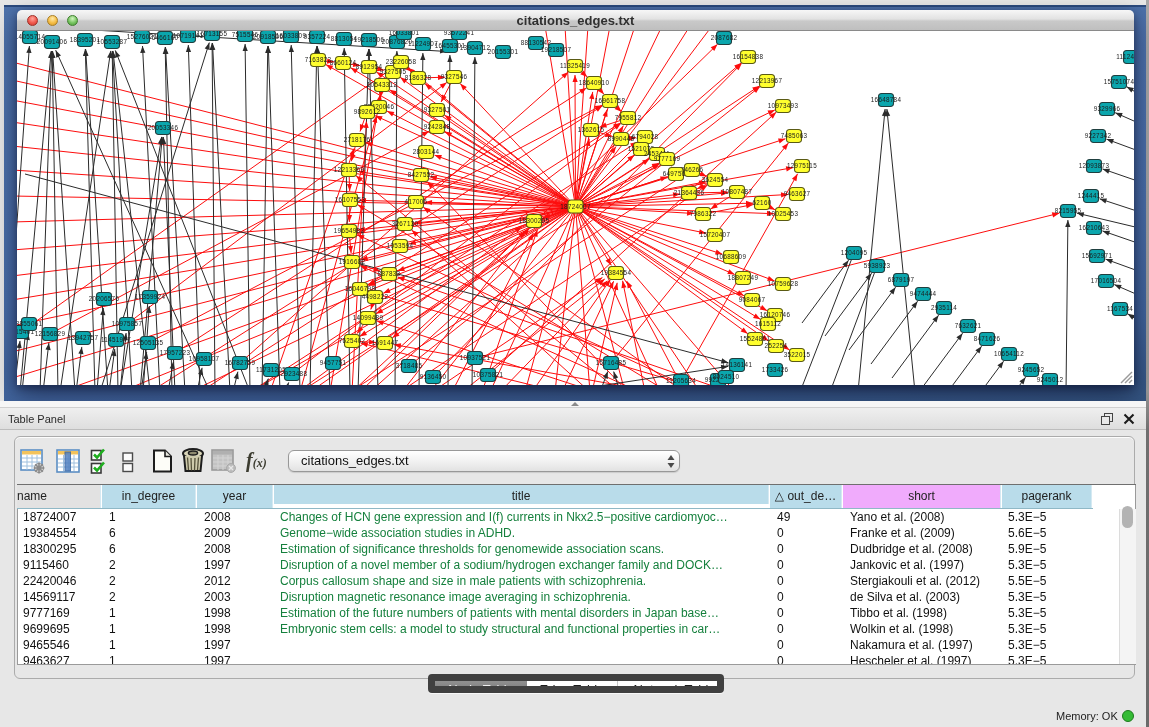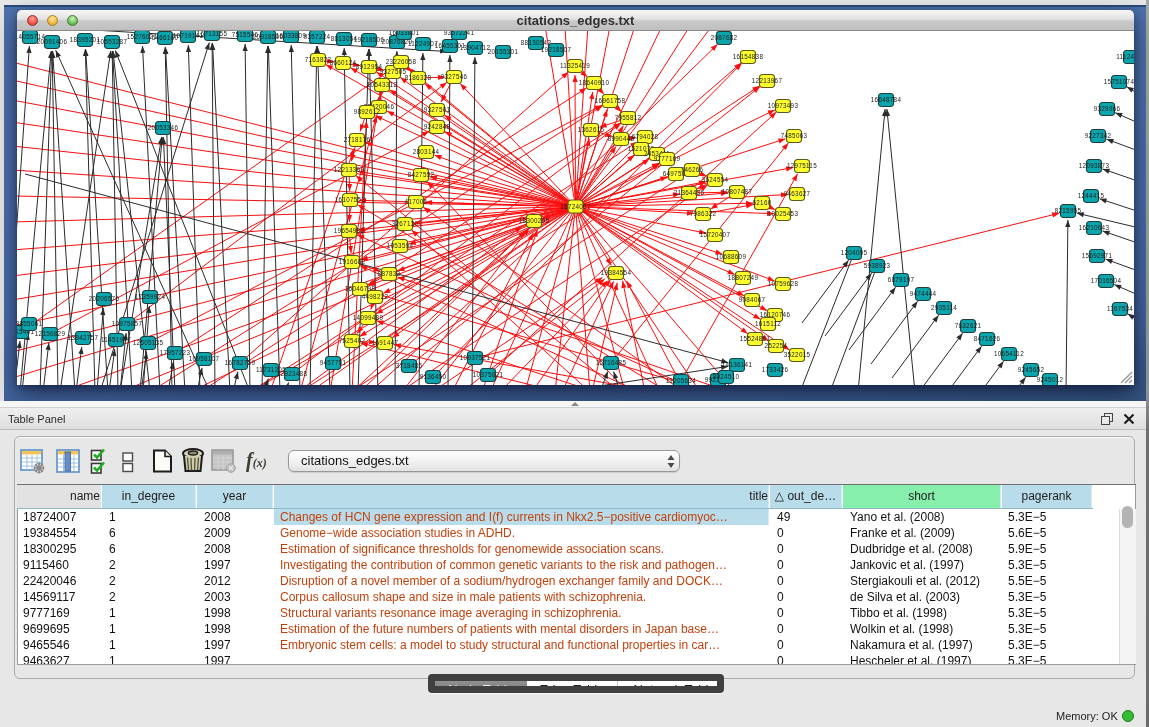--- a/index.html
+++ b/index.html
@@ -865,26 +865,26 @@
 
 <div class="abs" style="left:288px;top:450px;width:392px;height:22px;border:1px solid #989898;border-radius:6px;background:linear-gradient(#ffffff,#efefef 60%,#e2e2e2);box-sizing:border-box;box-shadow:0 1px 1px rgba(0,0,0,0.12)">
   <div class="abs" style="left:12px;top:0;font-size:13px;color:#111;line-height:20px">citations_edges.txt</div>
   <svg class="abs" style="left:376px;top:3px" width="12" height="15">
       <path d="M6 1 L9.5 6 H2.5 Z" fill="#4a4a4a"></path>
       <path d="M6 14 L2.5 9 H9.5 Z" fill="#4a4a4a"></path>
     </svg>
 </div>
 
 <div class="abs" style="left:17px;top:484px;width:1119px;height:181px;background:#fff;border:1px solid #9a9a9a;box-sizing:border-box"></div>
-<div style="position:absolute;left:17px;top:485px;width:84px;height:23px;background:#e2e2e2;border-right:1px solid #d5e9f2;box-sizing:border-box;text-align:right;line-height:23px;font-size:12px;color:#222;white-space:nowrap;overflow:hidden">name</div>
+<div style="position:absolute;left:17px;top:485px;width:84px;height:23px;background:#e2e2e2;border-right:1px solid #d5e9f2;box-sizing:border-box;text-align:left;line-height:23px;font-size:12px;color:#222;white-space:nowrap;overflow:hidden">name</div>
 <div style="position:absolute;left:102px;top:485px;width:94px;height:23px;background:#b9dcea;border-right:1px solid #d5e9f2;box-sizing:border-box;text-align:center;line-height:23px;font-size:12px;color:#222;white-space:nowrap;overflow:hidden">in_degree</div>
 <div style="position:absolute;left:197px;top:485px;width:76px;height:23px;background:#b9dcea;border-right:1px solid #d5e9f2;box-sizing:border-box;text-align:center;line-height:23px;font-size:12px;color:#222;white-space:nowrap;overflow:hidden">year</div>
-<div style="position:absolute;left:274px;top:485px;width:495px;height:40px;background:#b9dcea;border-right:1px solid #d5e9f2;box-sizing:border-box;text-align:right;line-height:23px;font-size:12px;color:#222;white-space:nowrap;overflow:hidden">title</div>
+<div style="position:absolute;left:274px;top:485px;width:495px;height:19px;background:#b9dcea;border-right:1px solid #d5e9f2;box-sizing:border-box;text-align:center;line-height:23px;font-size:12px;color:#222;white-space:nowrap;overflow:hidden">title</div>
 <div style="position:absolute;left:770px;top:485px;width:72px;height:23px;background:#b9dcea;border-right:1px solid #d5e9f2;box-sizing:border-box;text-align:center;line-height:23px;font-size:12px;color:#222;white-space:nowrap;overflow:hidden">△ out_de…</div>
-<div style="position:absolute;left:843px;top:485px;width:158px;height:23px;background:#86efac;border-right:1px solid #d5e9f2;box-sizing:border-box;text-align:center;line-height:23px;font-size:12px;color:#222;white-space:nowrap;overflow:hidden">short</div>
+<div style="position:absolute;left:843px;top:485px;width:158px;height:23px;background:#f0abfc;border-right:1px solid #d5e9f2;box-sizing:border-box;text-align:center;line-height:23px;font-size:12px;color:#222;white-space:nowrap;overflow:hidden">short</div>
 <div style="position:absolute;left:1002px;top:485px;width:90px;height:23px;background:#b9dcea;border-right:1px solid #d5e9f2;box-sizing:border-box;text-align:center;line-height:23px;font-size:12px;color:#222;white-space:nowrap;overflow:hidden">pagerank</div>
 <div class="abs" style="left:17px;top:484px;width:1119px;height:1px;background:#6f6f6f"></div>
 <div class="abs" style="left:17px;top:508px;width:1076px;height:1px;background:#8fb8c6"></div>
 <div class="abs" style="left:17px;top:509px;width:1102px;height:155px;overflow:hidden">
 <div style="position:absolute;left:0px;top:0px;width:85px;padding-left:6px;font-size:12px;color:#111">
       <div style="height:16px;line-height:16px;white-space:nowrap;overflow:hidden">18724007</div>
       <div style="height:16px;line-height:16px;white-space:nowrap;overflow:hidden">19384554</div>
       <div style="height:16px;line-height:16px;white-space:nowrap;overflow:hidden">18300295</div>
       <div style="height:16px;line-height:16px;white-space:nowrap;overflow:hidden">9115460</div>
       <div style="height:16px;line-height:16px;white-space:nowrap;overflow:hidden">22420046</div>
@@ -911,28 +911,27 @@
       <div style="height:16px;line-height:16px;white-space:nowrap;overflow:hidden">2009</div>
       <div style="height:16px;line-height:16px;white-space:nowrap;overflow:hidden">2008</div>
       <div style="height:16px;line-height:16px;white-space:nowrap;overflow:hidden">1997</div>
       <div style="height:16px;line-height:16px;white-space:nowrap;overflow:hidden">2012</div>
       <div style="height:16px;line-height:16px;white-space:nowrap;overflow:hidden">2003</div>
       <div style="height:16px;line-height:16px;white-space:nowrap;overflow:hidden">1998</div>
       <div style="height:16px;line-height:16px;white-space:nowrap;overflow:hidden">1998</div>
       <div style="height:16px;line-height:16px;white-space:nowrap;overflow:hidden">1997</div>
       <div style="height:16px;line-height:16px;white-space:nowrap;overflow:hidden">1997</div>
     </div>
-<div style="position:absolute;left:257px;top:0px;width:496px;padding-left:6px;font-size:12px;color:#c2410c">
+<div style="position:absolute;left:257px;top:0px;width:496px;padding-left:6px;font-size:12px;color:#15803d">
       <div style="height:16px;line-height:16px;white-space:nowrap;overflow:hidden">Changes of HCN gene expression and I(f) currents in Nkx2.5−positive cardiomyoc…</div>
       <div style="height:16px;line-height:16px;white-space:nowrap;overflow:hidden">Genome−wide association studies in ADHD.</div>
       <div style="height:16px;line-height:16px;white-space:nowrap;overflow:hidden">Estimation of significance thresholds for genomewide association scans.</div>
-      <div style="height:16px;line-height:16px;white-space:nowrap;overflow:hidden">Investigating the contribution of common genetic variants to the risk and pathogen…</div>
       <div style="height:16px;line-height:16px;white-space:nowrap;overflow:hidden">Disruption of a novel member of a sodium/hydrogen exchanger family and DOCK…</div>
       <div style="height:16px;line-height:16px;white-space:nowrap;overflow:hidden">Corpus callosum shape and size in male patients with schizophrenia.</div>
-      <div style="height:16px;line-height:16px;white-space:nowrap;overflow:hidden">Structural variants resonance image averaging in schizophrenia.</div>
+      <div style="height:16px;line-height:16px;white-space:nowrap;overflow:hidden">Disruption magnetic resonance image averaging in schizophrenia.</div>
       <div style="height:16px;line-height:16px;white-space:nowrap;overflow:hidden">Estimation of the future numbers of patients with mental disorders in Japan base…</div>
       <div style="height:16px;line-height:16px;white-space:nowrap;overflow:hidden">Embryonic stem cells: a model to study structural and functional properties in car…</div>
     </div>
 <div style="position:absolute;left:753px;top:0px;width:73px;padding-left:7px;font-size:12px;color:#111">
       <div style="height:16px;line-height:16px;white-space:nowrap;overflow:hidden">49</div>
       <div style="height:16px;line-height:16px;white-space:nowrap;overflow:hidden">0</div>
       <div style="height:16px;line-height:16px;white-space:nowrap;overflow:hidden">0</div>
       <div style="height:16px;line-height:16px;white-space:nowrap;overflow:hidden">0</div>
       <div style="height:16px;line-height:16px;white-space:nowrap;overflow:hidden">0</div>
       <div style="height:16px;line-height:16px;white-space:nowrap;overflow:hidden">0</div>

